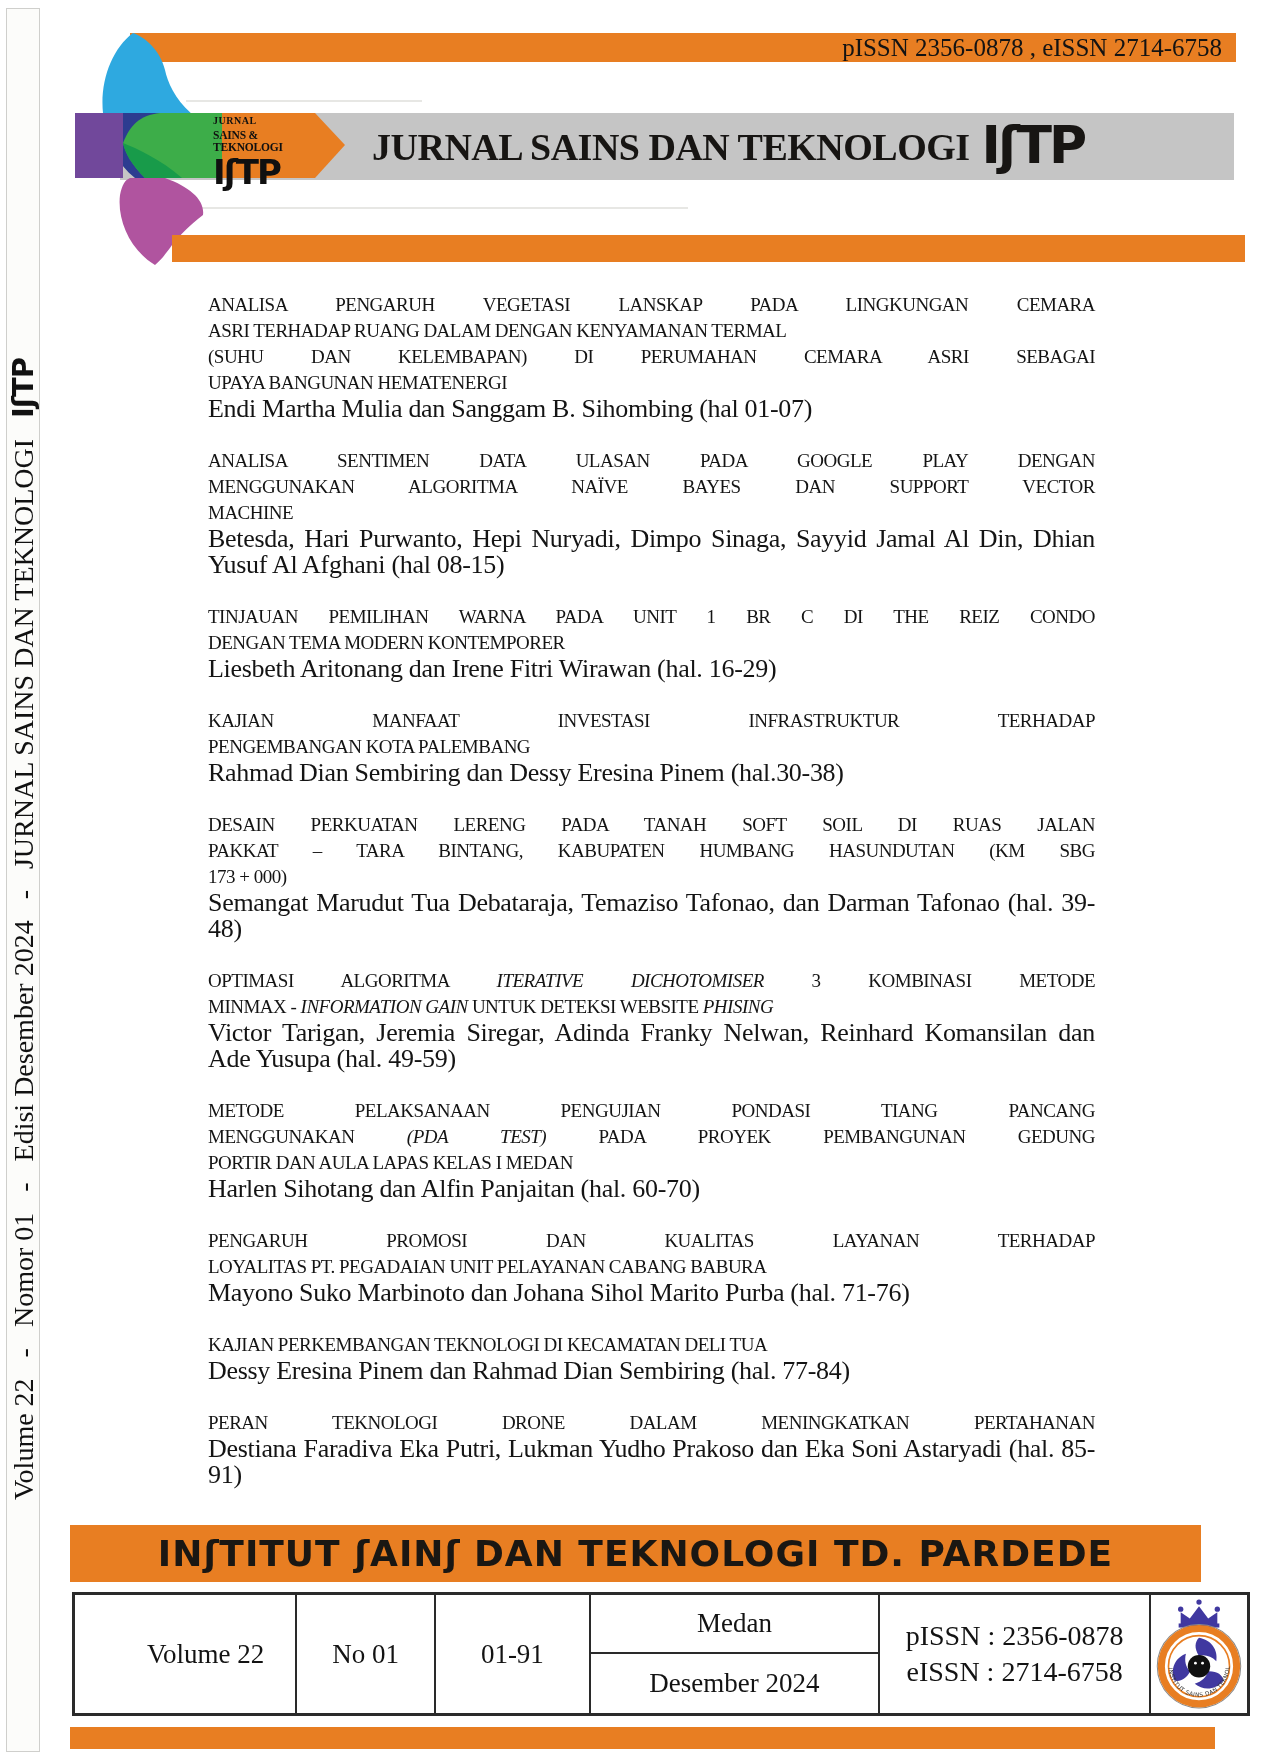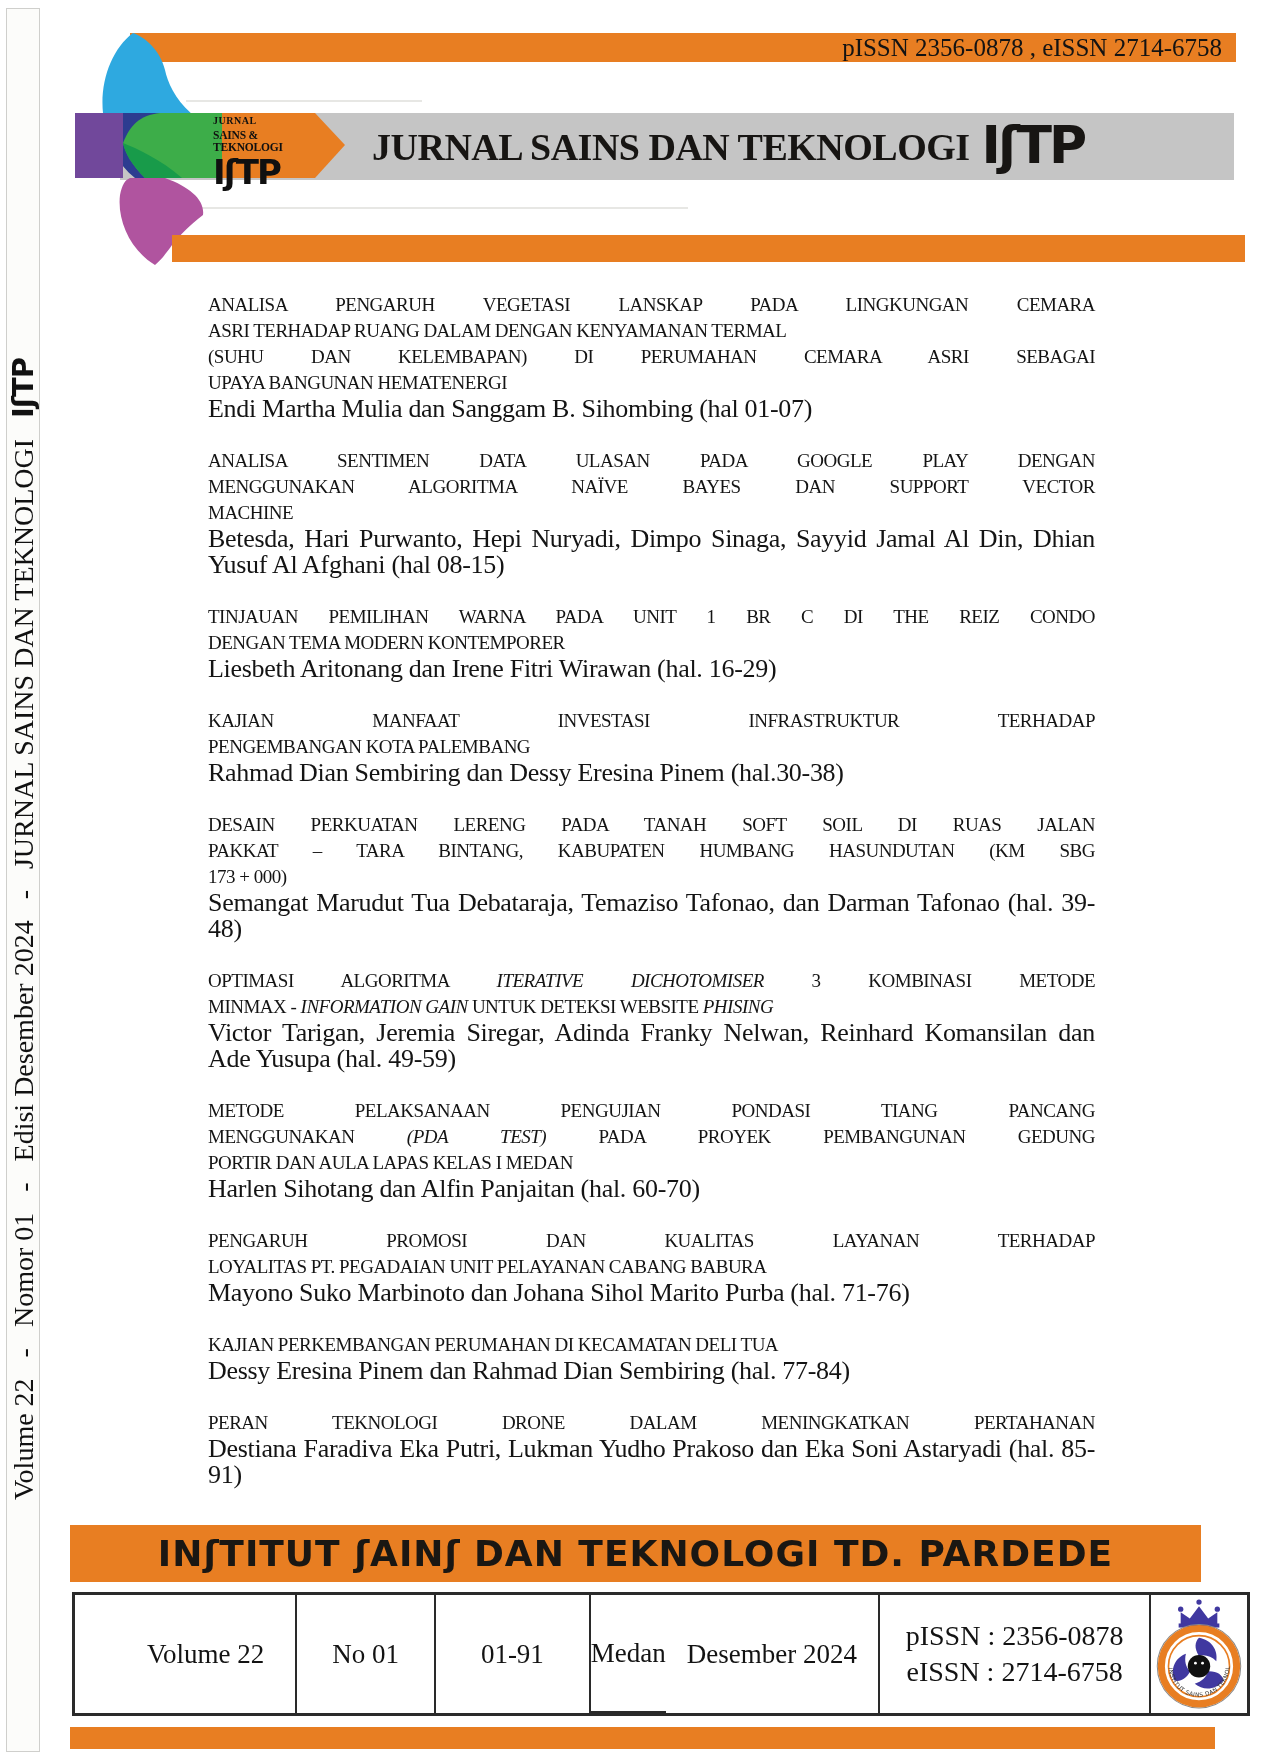--- a/index.html
+++ b/index.html
@@ -47,21 +47,21 @@
   .institute-banner{position:absolute;left:70px;top:1525px;width:1131px;height:57px;background:var(--c-orange);
                     display:flex;align-items:center;justify-content:center;
                     font-family:"DejaVu Sans",sans-serif;font-weight:bold;font-size:36px;
                     letter-spacing:1px;color:#1A1713;white-space:pre;}
   .info-table{position:absolute;left:72px;top:1592px;width:1178px;height:124px;
               border:3px solid #2A2A2A;box-sizing:border-box;display:flex;background:#fff;}
   .cell{border-right:2px solid #2A2A2A;display:flex;align-items:center;justify-content:center;
         font-size:27px;color:#131313;}
   .cell:last-child{border-right:none;}
   .c-vol{width:182px;padding-left:41px;}  .c-no{width:139px;}  .c-pg{width:155px;}
-  .c-city{width:292px;flex-direction:row;align-items:stretch;justify-content:flex-start;}
+  .c-city{width:292px;flex-direction:column;align-items:stretch;justify-content:flex-start;}
   .c-city .half{flex:0 0 57px;display:flex;align-items:center;justify-content:center;}
   .c-city .half.top{border-bottom:2px solid #2A2A2A;}
   .c-city .half.bot{flex:1 1 auto;}
   .c-issn{width:273px;flex-direction:column;justify-content:center;font-size:28px;line-height:36px;}
   .c-logo{flex:1 1 auto;}
   .bottom-bar{left:70px;top:1727px;width:1145px;height:22px;}
 </style>
 </head>
 <body>
 
@@ -158,21 +158,21 @@
         <div class="t-line just"><span>MENGGUNAKAN </span><span class="it">(PDA TEST)</span><span> PADA PROYEK PEMBANGUNAN GEDUNG</span></div>
         <div class="t-line"><span>PORTIR DAN AULA LAPAS KELAS I MEDAN</span></div>
         <div class="authors">Harlen Sihotang dan Alfin Panjaitan (hal. 60-70)</div>
       </div>
       <div class="article">
         <div class="t-line just"><span>PENGARUH PROMOSI DAN KUALITAS LAYANAN TERHADAP</span></div>
         <div class="t-line"><span>LOYALITAS PT. PEGADAIAN UNIT PELAYANAN CABANG BABURA</span></div>
         <div class="authors">Mayono Suko Marbinoto dan Johana Sihol Marito Purba (hal. 71-76)</div>
       </div>
       <div class="article">
-        <div class="t-line"><span>KAJIAN PERKEMBANGAN PERUMAHAN DI KECAMATAN DELI TUA</span></div>
+        <div class="t-line"><span>KAJIAN PERKEMBANGAN TEKNOLOGI DI KECAMATAN DELI TUA</span></div>
         <div class="authors">Dessy Eresina Pinem dan Rahmad Dian Sembiring (hal. 77-84)</div>
       </div>
       <div class="article">
         <div class="t-line just"><span>PERAN TEKNOLOGI DRONE DALAM MENINGKATKAN PERTAHANAN</span></div>
         <div class="authors">Destiana Faradiva Eka Putri, Lukman Yudho Prakoso dan Eka Soni Astaryadi (hal. 85-91)</div>
       </div>
     </div>
 
   <div class="institute-banner">INʃTITUT ʃAINʃ DAN TEKNOLOGI TD. PARDEDE</div>
 

